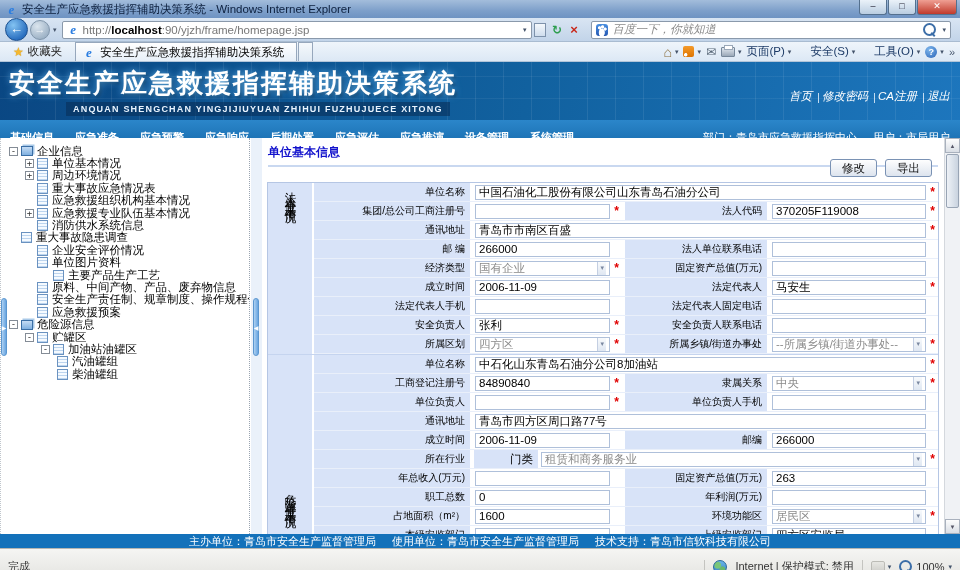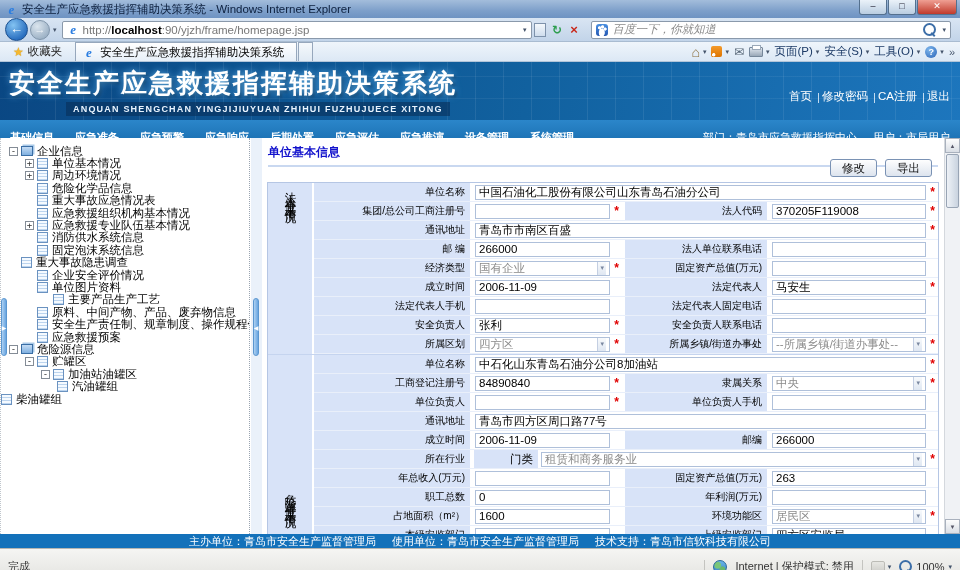--- a/index.html
+++ b/index.html
@@ -68,21 +68,21 @@
   .banner{position:absolute;top:62px;left:0;right:0;height:58px;color:#fff;overflow:hidden;
     background:linear-gradient(100deg,#0a4783 0%,#11619f 55%,#1d76bd 100%);}
   .banner::before{content:"";position:absolute;inset:0;
     background:repeating-linear-gradient(90deg,transparent 0 27px,rgba(255,255,255,.08) 27px 28px),
                repeating-linear-gradient(0deg,transparent 0 21px,rgba(255,255,255,.06) 21px 22px);}
   .banner-title{position:absolute;left:9px;top:4px;font-size:26px;font-weight:bold;letter-spacing:2px;
     text-shadow:0 0 7px #66b8f2,2px 2px 3px #063158;}
   .banner-sub{position:absolute;left:66px;top:40px;font-size:9px;font-weight:bold;letter-spacing:1.2px;
     background:rgba(8,46,88,.6);color:#e9f4ff;padding:2px 7px;white-space:nowrap;}
   .hdr-links{position:absolute;right:10px;top:27px;font-size:11.5px;display:flex;align-items:center;}
-  .hlink{color:#fff;text-decoration:none;}
+  .hlink{color:#fff;text-decoration:none;font-style:italic;}
   .hl-sep{margin:0 2px 0 5px;color:#cfe4f5;}
   .menubar{position:absolute;top:120px;left:0;right:0;height:34px;display:flex;align-items:center;
     background:linear-gradient(#2b86ca,#1264a5);color:#fff;padding:0 10px;box-sizing:border-box;}
   .menu-item{font-size:11px;font-weight:bold;margin-right:21px;white-space:nowrap;cursor:default;}
   .menu-right{margin-left:auto;display:flex;gap:16px;font-size:11px;white-space:nowrap;}
   
   .pbody{position:absolute;top:138px;left:0;right:0;height:396px;background:#fff;overflow:hidden;}
   .tree{position:absolute;left:0;top:0;bottom:0;width:250px;background:#fff;overflow:hidden;
     border-right:1px dotted #9aa4b0;border-left:1px dotted #c0c6cc;padding-top:7px;box-sizing:border-box;}
   .tree-row{display:flex;align-items:center;height:12.4px;white-space:nowrap;font-size:11.5px;color:#000;}
@@ -205,21 +205,21 @@
       </span>
     <span class="pair">
         <span class="rss-icon"></span>
         <span class="caret">▾</span>
       </span>
     <span class="mail-icon">✉</span>
     <span class="pair">
         <span class="print-icon"></span>
         <span class="caret">▾</span>
       </span>
-    <span id="cmd-labels" style="display:flex;align-items:center;gap:5px;">
+    <span id="cmd-labels" style="display:flex;align-items:center;gap:19px;">
         <span class="pair">
           <span>页面(P)</span>
           <span class="caret">▾</span>
         </span>
         <span class="pair">
           <span>安全(S)</span>
           <span class="caret">▾</span>
         </span>
         <span class="pair">
           <span>工具(O)</span>
@@ -279,46 +279,36 @@
         <span>单位基本情况</span>
       </div>
       <div class="tree-row" style="padding-left: 24px;">
         <span class="expander">+</span>
         <span class="ticon doc"></span>
         <span>周边环境情况</span>
       </div>
       <div class="tree-row" style="padding-left: 24px;">
         <span class="tspacer"></span>
         <span class="ticon doc"></span>
-        <span>危险化学品信息</span>
-      </div>
-      <div class="tree-row" style="padding-left: 24px;">
-        <span class="tspacer"></span>
-        <span class="ticon doc"></span>
         <span>重大事故应急情况表</span>
       </div>
       <div class="tree-row" style="padding-left: 24px;">
         <span class="tspacer"></span>
         <span class="ticon doc"></span>
         <span>应急救援组织机构基本情况</span>
       </div>
       <div class="tree-row" style="padding-left: 24px;">
         <span class="expander">+</span>
         <span class="ticon doc"></span>
         <span>应急救援专业队伍基本情况</span>
       </div>
       <div class="tree-row" style="padding-left: 24px;">
         <span class="tspacer"></span>
         <span class="ticon doc"></span>
         <span>消防供水系统信息</span>
-      </div>
-      <div class="tree-row" style="padding-left: 24px;">
-        <span class="tspacer"></span>
-        <span class="ticon doc"></span>
-        <span>固定泡沫系统信息</span>
       </div>
       <div class="tree-row" style="padding-left: 8px; font-family: Liberation Mono, monospace;">
         <span class="tspacer"></span>
         <span class="ticon doc"></span>
         <span>重大事故隐患调查</span>
       </div>
       <div class="tree-row" style="padding-left: 24px;">
         <span class="tspacer"></span>
         <span class="ticon doc"></span>
         <span>企业安全评价情况</span>
@@ -360,21 +350,21 @@
       </div>
       <div class="tree-row" style="padding-left: 40px;">
         <span class="expander">-</span>
         <span class="ticon doc"></span>
         <span>加油站油罐区</span>
       </div>
       <div class="tree-row" style="padding-left: 56px;">
         <span class="ticon doc"></span>
         <span>汽油罐组</span>
       </div>
-      <div class="tree-row" style=" text-align: right;">
+      <div class="tree-row" style="padding-left: 56px; text-align: right;">
         <span class="ticon doc"></span>
         <span>柴油罐组</span>
       </div>
     </div>
   <div class="splitter"></div>
   <div class="collapse-strip strip-left">▶</div>
   <div class="collapse-strip strip-right">◀</div>
 
   <div class="content">
     <div class="form-title-wrap"><span>单位基本信息</span></div>

